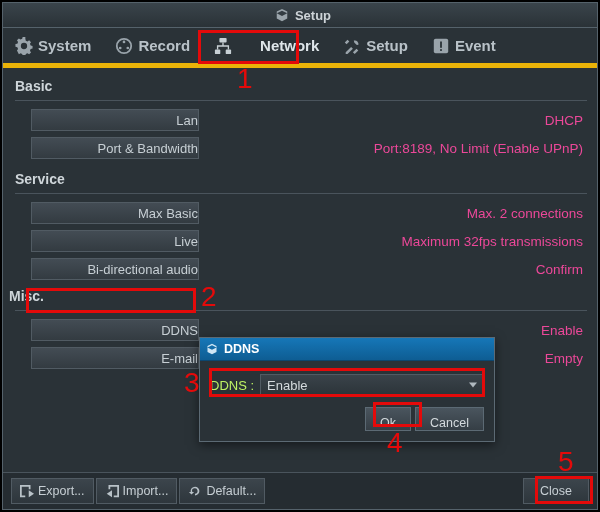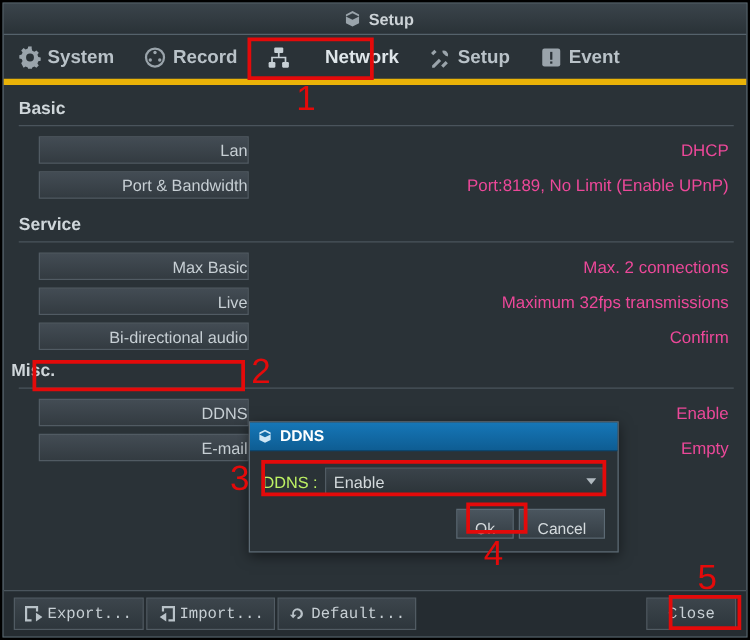--- a/index.html
+++ b/index.html
@@ -115,21 +115,20 @@
   .footer {
     position: absolute;
     left: 0; right: 0; bottom: 0;
     height: 36px;
     background: #252c31;
     border-top: 1px solid #4a545c;
     display: flex;
     align-items: center;
     padding: 0 8px;
     gap: 2px;
-    font-family: Liberation Mono, monospace;
   }
   .foot-btn {
     display: flex;
     align-items: center;
     gap: 4px;
     height: 24px;
     padding: 0 8px;
     background: linear-gradient(#3c454c, #2e363c);
     border: 1px solid #515b63;
     color: #c7cfd4;

